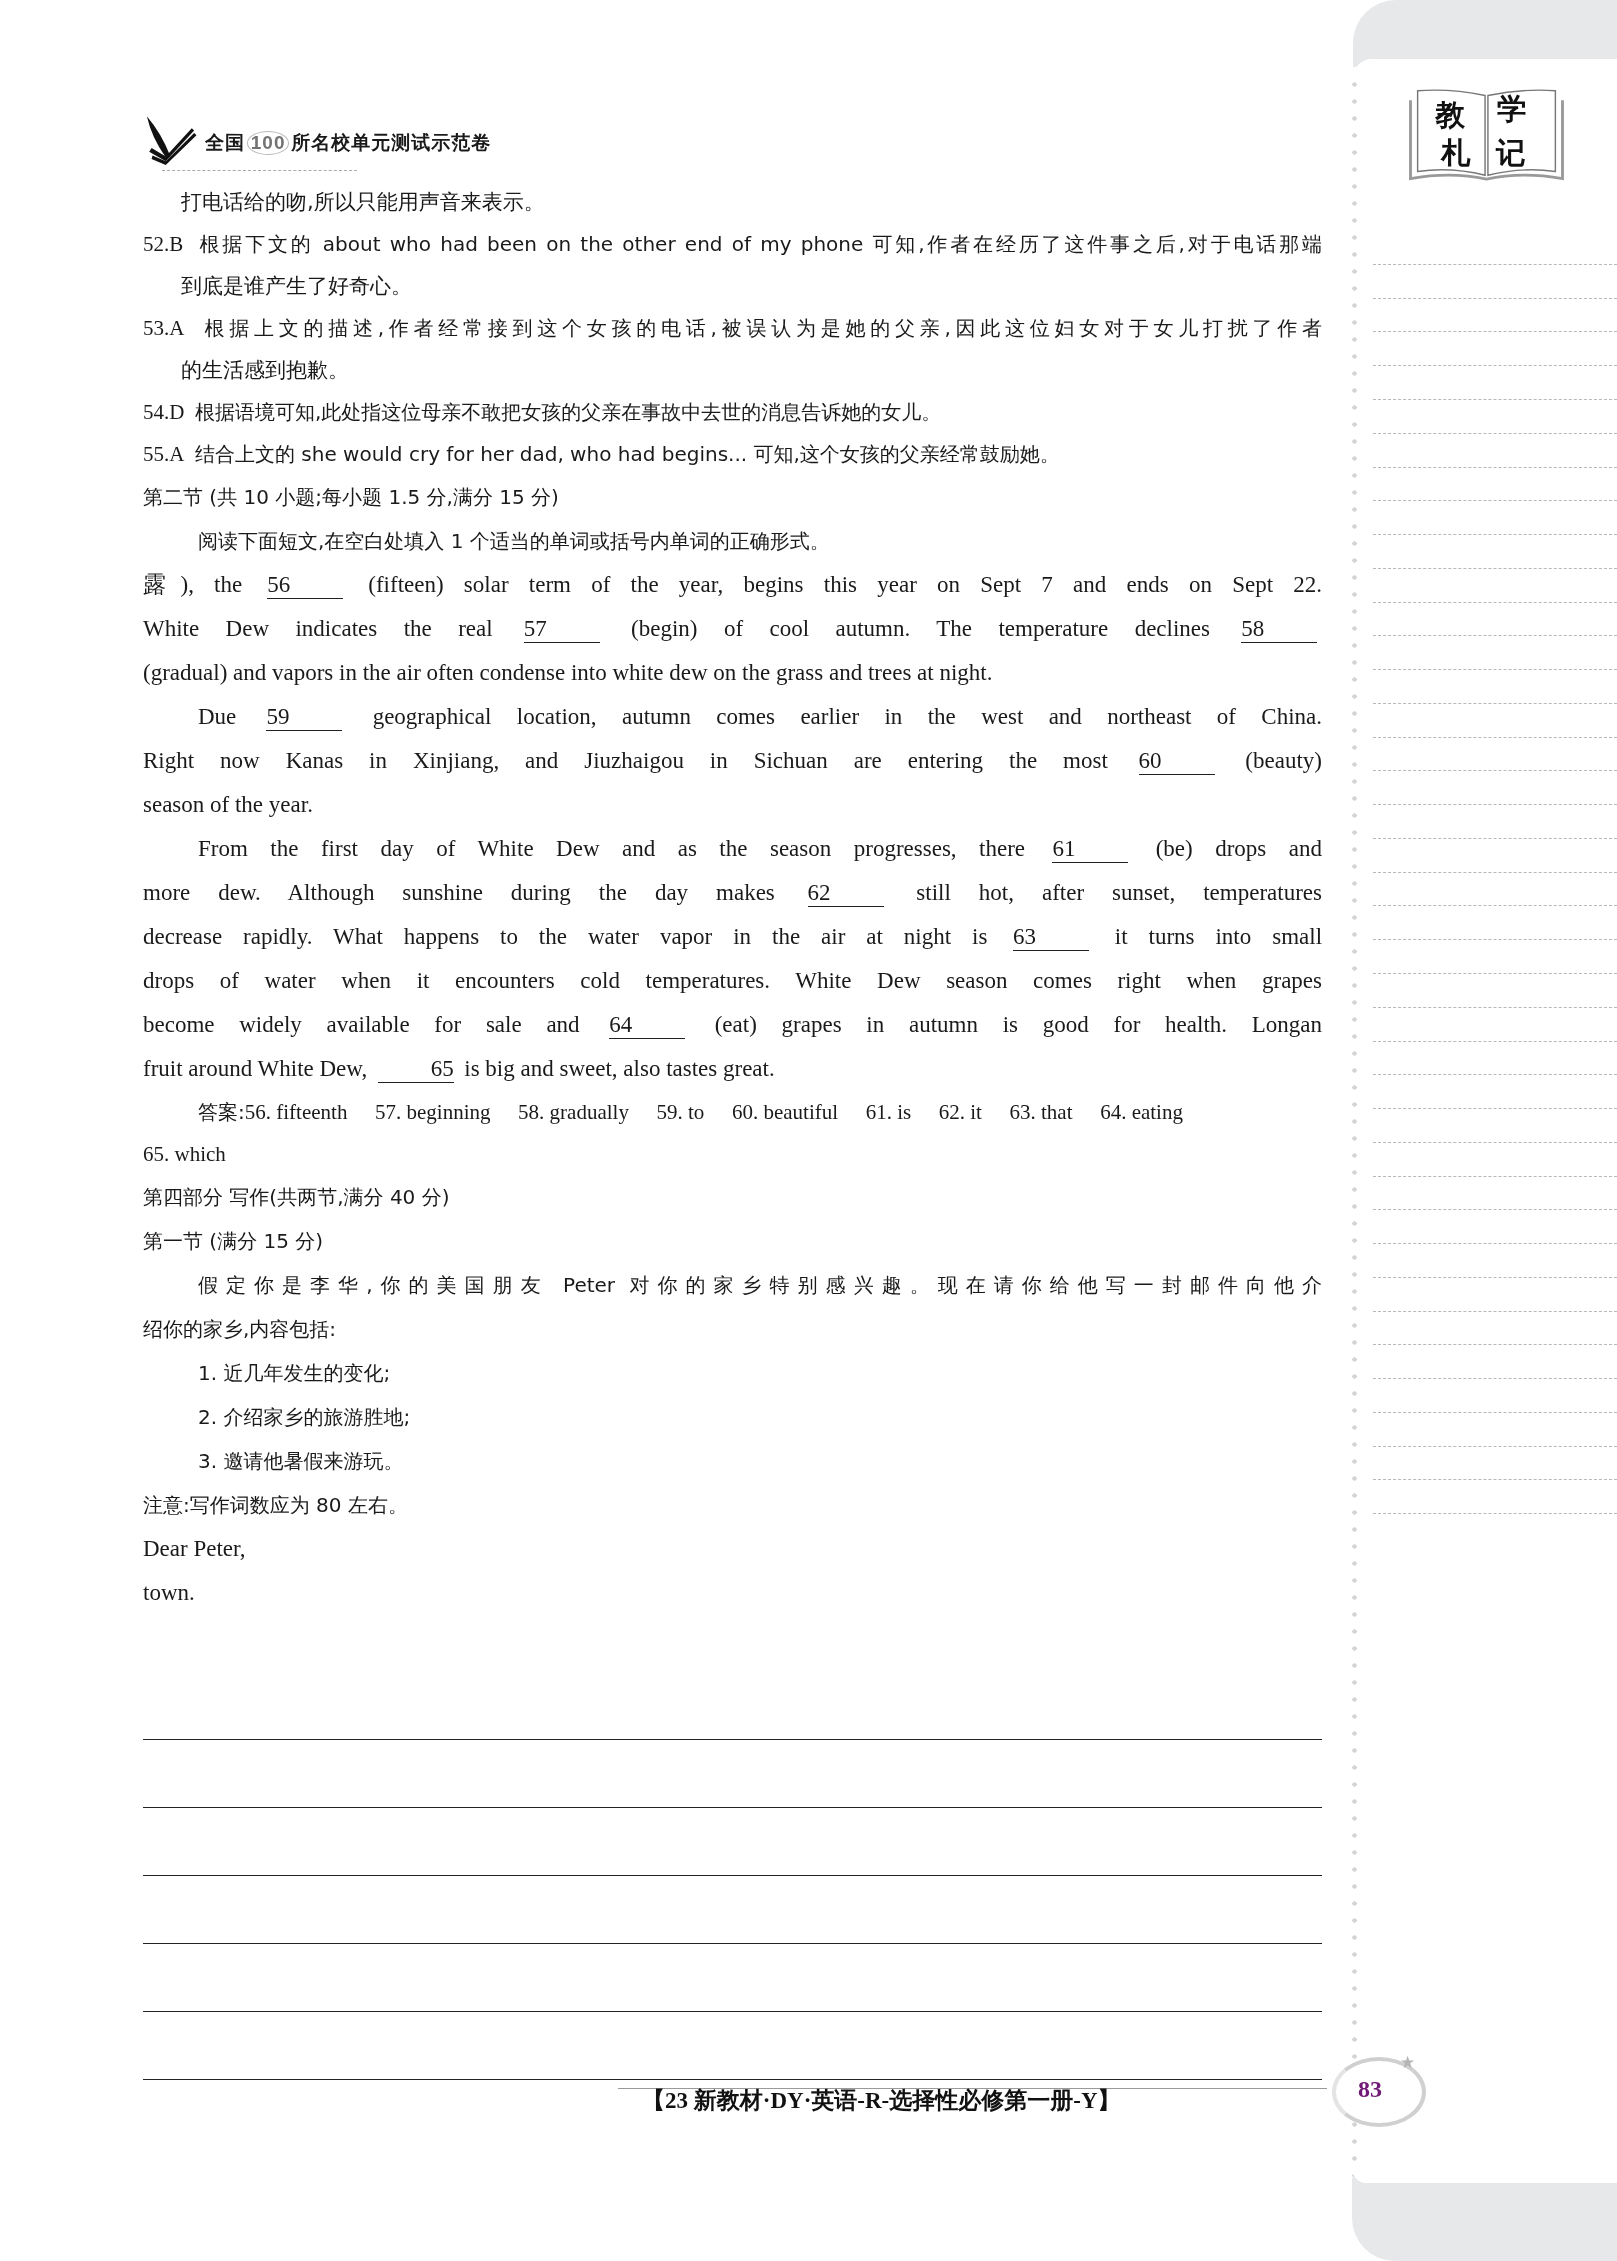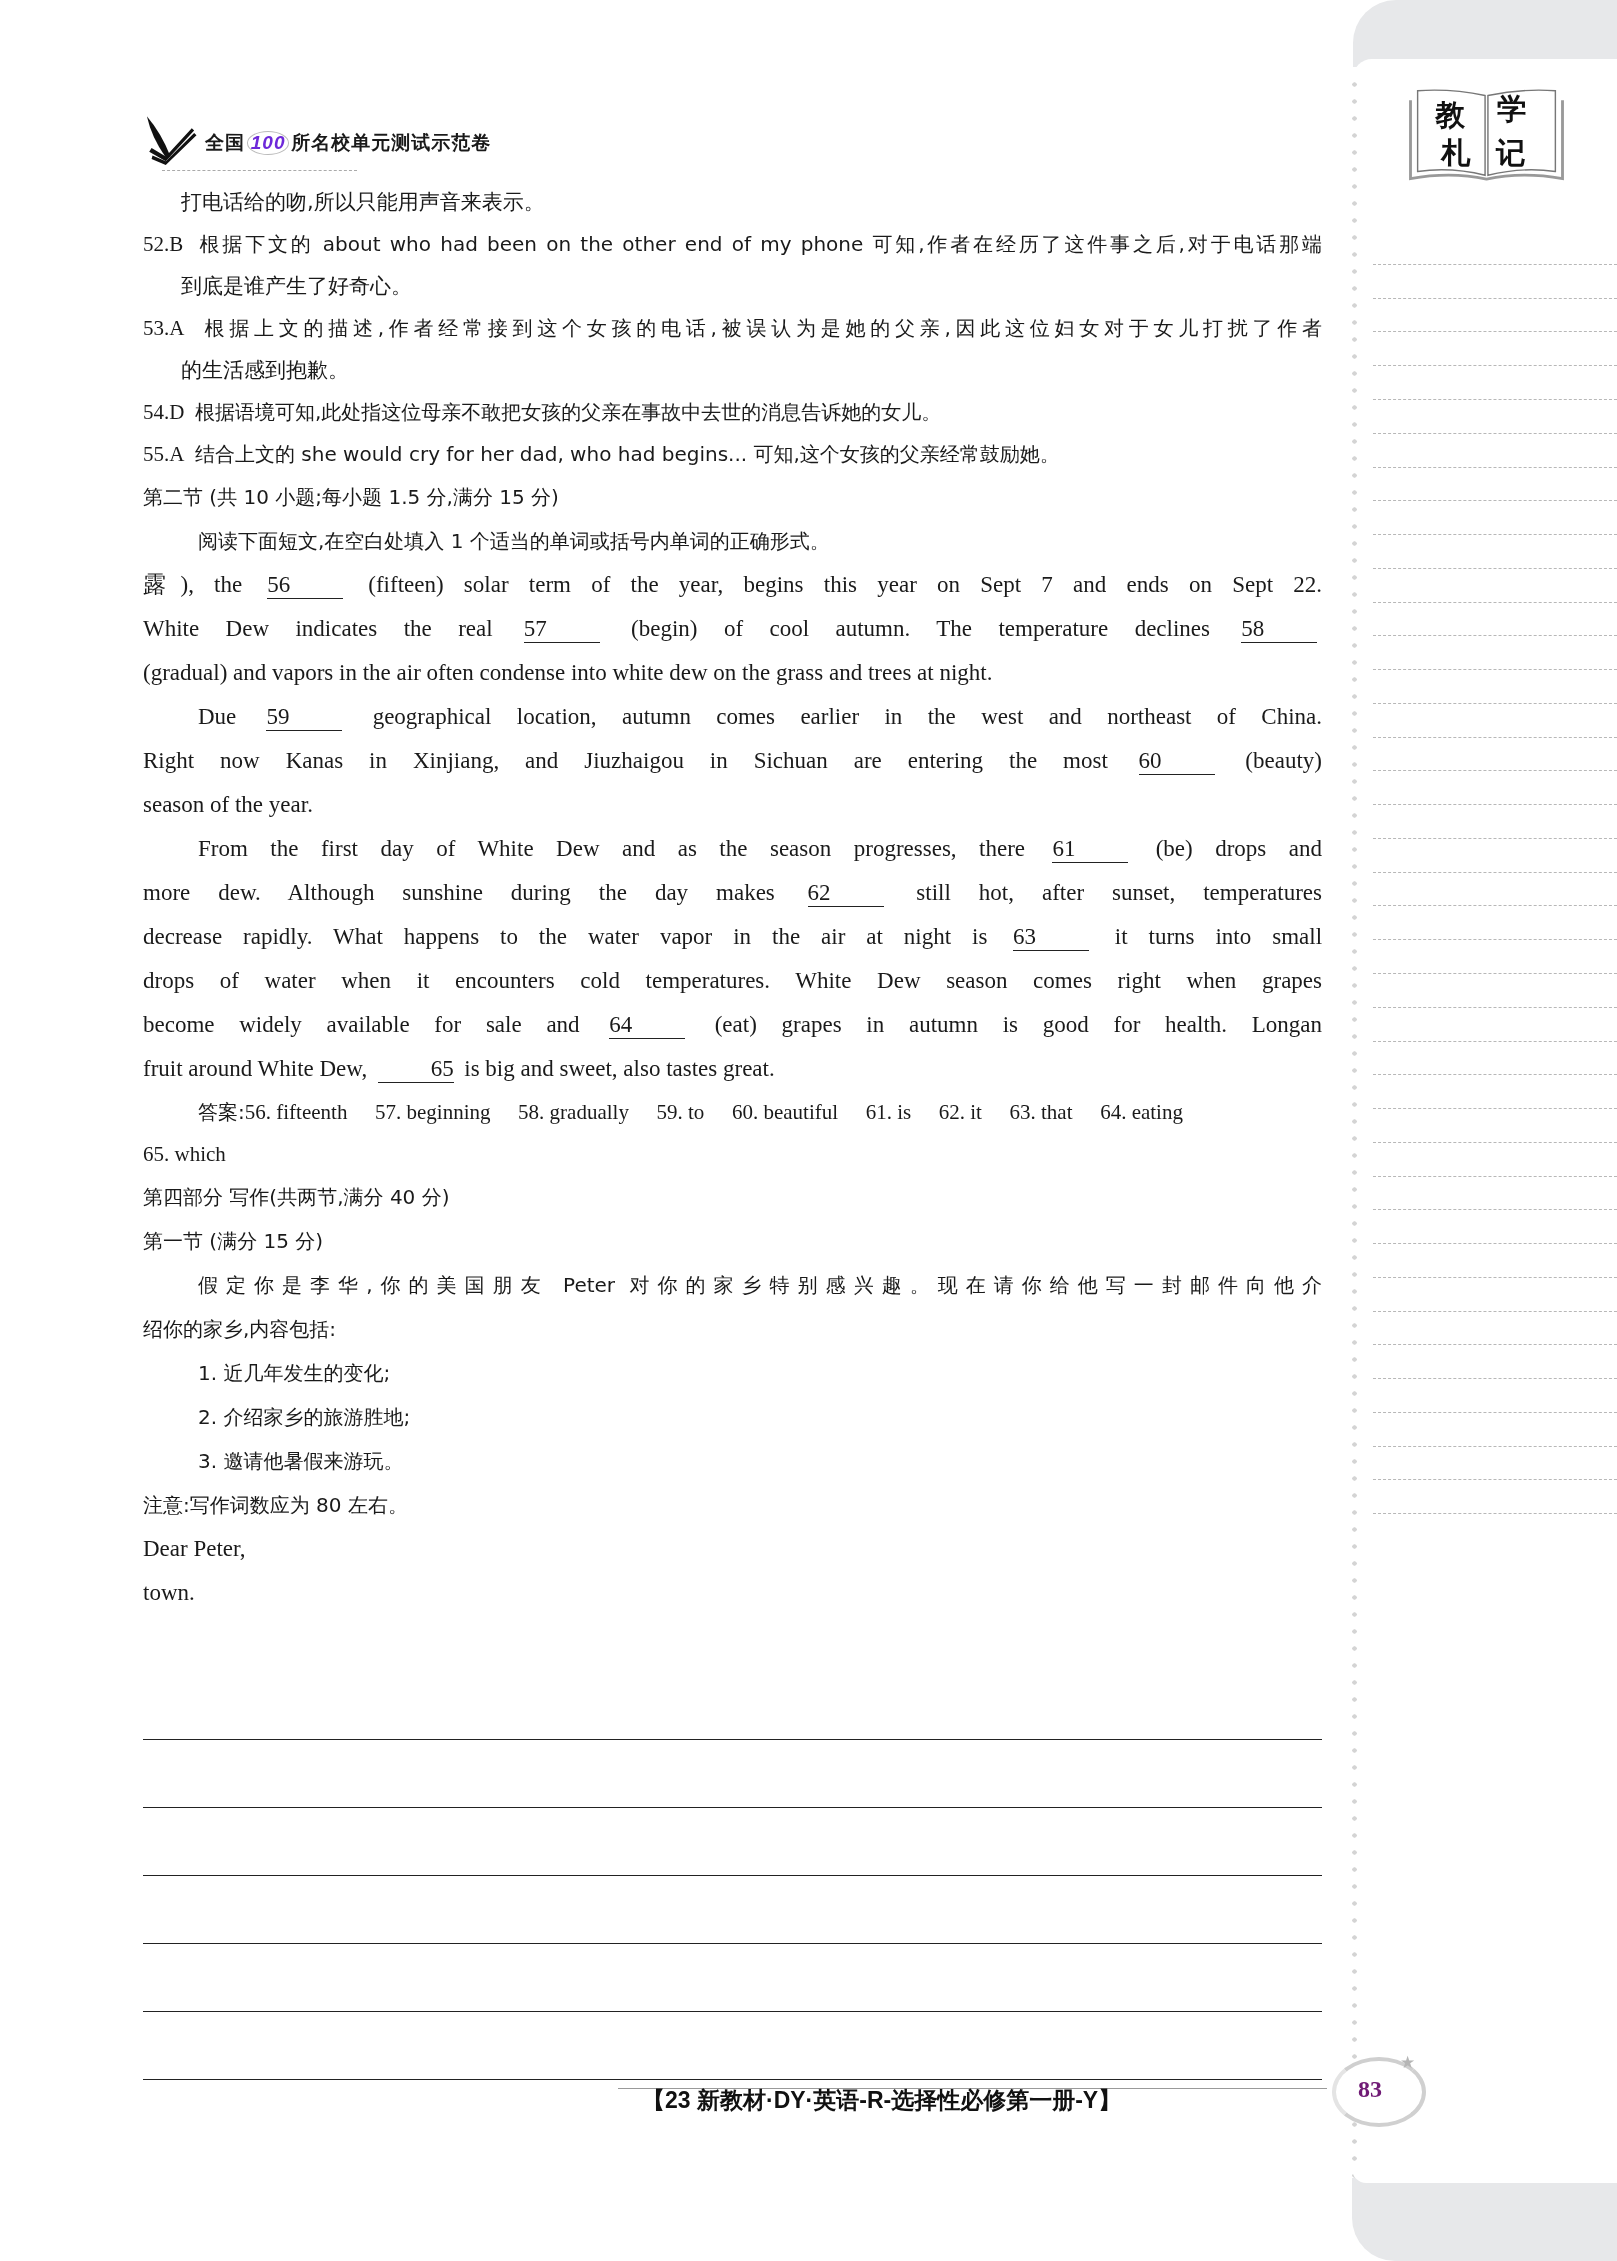--- a/index.html
+++ b/index.html
@@ -11,21 +11,21 @@
   
   .header { position: absolute; left: 138px; top: 100px; height: 67px; width: 476px; }
   .header .logo-icon { position: absolute; left: 3.8px; top: 14.3px; width: 57px; height: 52px; }
   .header .brand {
     position: absolute; left: 67px; top: 29.5px;
     font-family: "DejaVu Sans", sans-serif; font-weight: bold; font-size: 19px; letter-spacing: 1px;
     color: #1a1a1a; white-space: nowrap;
   }
   .header .brand .num {
     display: inline-block; font-family: "Liberation Sans", sans-serif; font-weight: bold;
-    border: 1.9px solid #bbb; border-radius: 50%; padding: 0 2.9px; margin: 0 1.9px; color: #6d28d9; font-style: italic;
+    border: 1.9px solid #bbb; border-radius: 50%; padding: 0 2.9px; margin: 0 1.9px; color: #737373;
   }
   .header .rule {
     position: absolute; left: 24px; top: 70px; width: 195px; border-top: 1px dashed #aaa;
   }
 
   
   .content { position: absolute; left: 143px; top: 181px; width: 1179px; font-size: 23px; line-height: 44px; }
   .line { white-space: nowrap; position: relative; }
   .justify { text-align: justify; text-align-last: justify; white-space: normal; }
   .cn { font-family: "DejaVu Sans", sans-serif; font-size: 20px; }
@@ -38,21 +38,21 @@
     border-bottom: 1.4px solid #222; line-height: 26px; margin: 0 4.8px;
   }
 
   .writing-lines { position: absolute; left: 143px; top: 1739px; width: 1179px; }
   .writing-line { position: absolute; left: 0; width: 1179px; border-top: 1.9px solid #222; }
 
   
   .footer-rule { position: absolute; left: 618px; top: 2088px; width: 709px; border-top: 1.4px solid #999; }
   .footer-label {
     position: absolute; left: 642px; top: 2085px;
-    font-family: Liberation Sans, sans-serif; font-weight: bold; font-size: 23px; white-space: nowrap; color: #111;
+    font-family: Liberation Serif, serif; font-weight: bold; font-size: 23px; white-space: nowrap; color: #111;
   }
   .page-badge {
     position: absolute; left: 1332px; top: 2057px; width: 86px; height: 62px;
     border-radius: 50%; border: 4.8px solid #d0d0d0; border-left-color: #e4e4e4; border-top-color: #cfcfcf;
     background: #fff;
   }
   .page-number {
     position: absolute; left: 1358px; top: 2076px;
     font-family: "Liberation Serif", serif; font-weight: bold; font-size: 24px; color: #701a75;
   }

